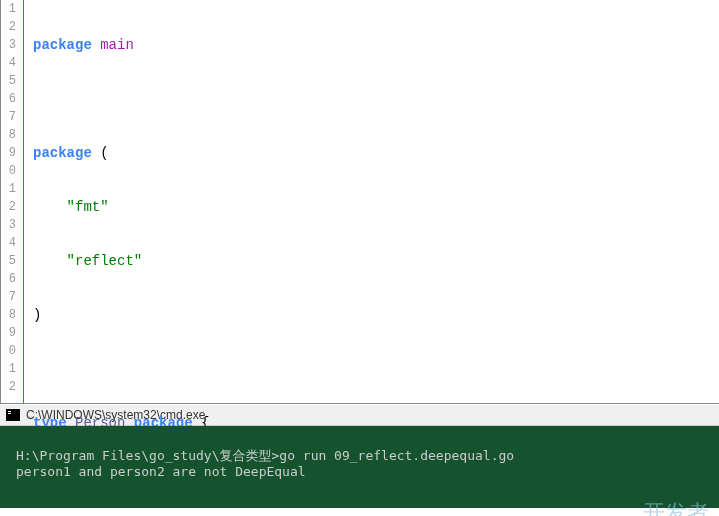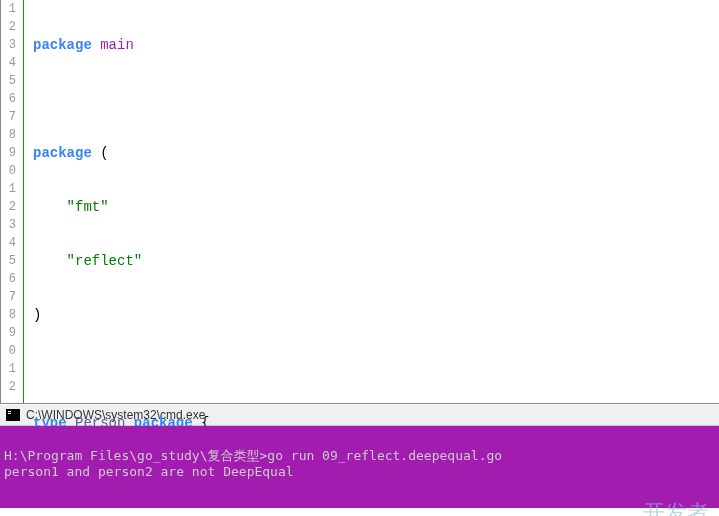--- a/index.html
+++ b/index.html
@@ -78,24 +78,24 @@
     }
     .cmd-icon::after {
       content: "";
       position: absolute;
       top: 2px; left: 2px;
       width: 3px; height: 1px;
       background: #fff;
       box-shadow: 0 2px 0 #fff;
     }
     .console-body {
-      background: #a21caf;
+      background: #14532d;
       color: #ccc;
       height: calc(100% - 22px);
-      padding: 6px 4px;
+      padding: 6px 16px;
       font-family: "SimSun", "Consolas", monospace;
       font-size: 13px;
       line-height: 16px;
       white-space: pre;
       position: relative;
     }
     .watermark {
       position: absolute;
       right: 10px;
       top: 32px;

